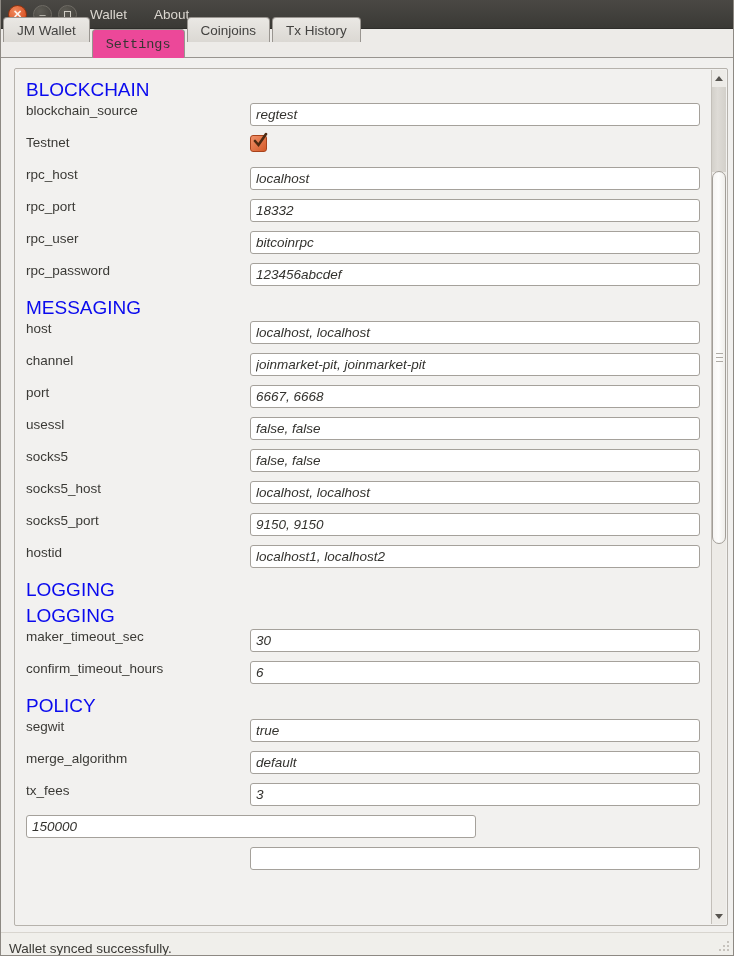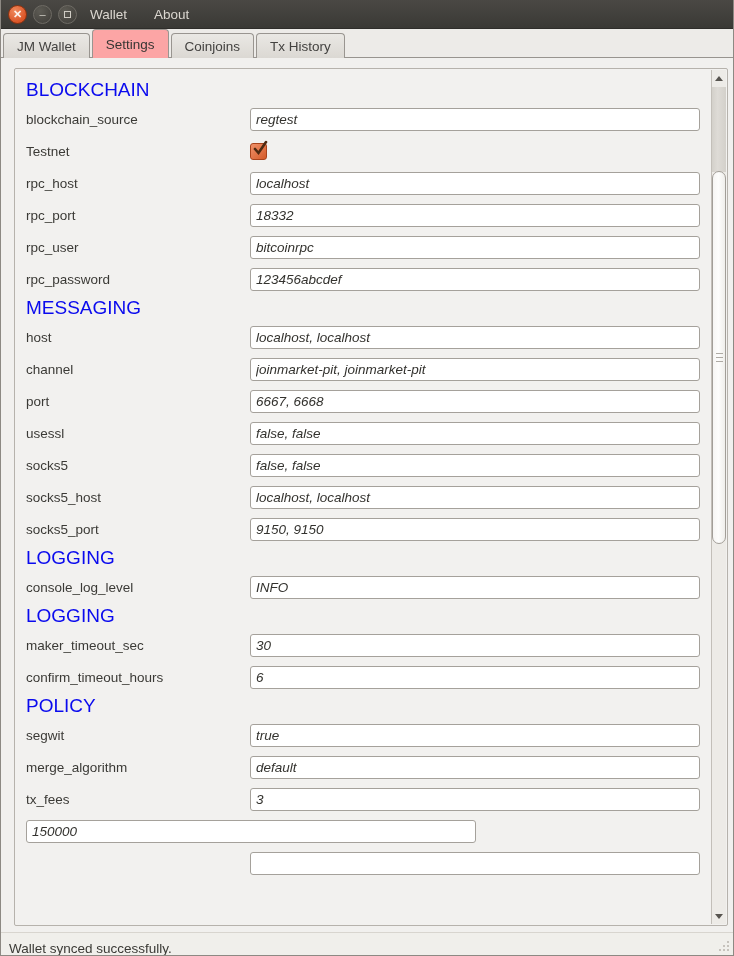--- a/index.html
+++ b/index.html
@@ -30,33 +30,33 @@
   .tabbar { position:absolute; left:0; top:29px; width:100%; height:29px;
             background:#edebe8; }
   .tabbar::after { content:""; position:absolute; left:0; right:0; bottom:0;
             height:1px; background:#98948f; z-index:1; }
   .tabs { position:absolute; left:2px; bottom:0; display:flex; z-index:2; }
   .tab { height:25px; margin-top:4px; padding:0 13px;
          background:linear-gradient(#eae8e4,#dbd8d3);
          border:1px solid #999590; border-bottom:none; border-radius:4px 4px 0 0;
          font-size:13.5px; color:#434240; display:flex; align-items:center;
          margin-right:2px; cursor:default; }
-  .tab.selected { height:29px; margin-top:0; background:#fca5a5; color:#373633;
-         position:relative; z-index:3; }
+  .tab.selected { height:29px; margin-top:16px; background:#ec4899; color:#373633;
+         position:relative; z-index:3;font-family:Liberation Mono, monospace; }
 
   
   .pane { position:absolute; left:0; top:58px; width:100%; height:874px;
           background:#f1f0ee; }
   .scroll-area { position:absolute; left:13px; top:10px; width:714px; height:858px;
           background:#f2f1ef; border:1px solid #b6b2ac; border-radius:2px;
           overflow:hidden; }
   .rows { position:absolute; left:11px; top:8px; width:674px; }
   .row-section { height:26px; display:flex; align-items:center; }
   .row-section span { color:#0a0aee; font-size:19px; }
-  .row-field { height:32px; display:flex; align-items:center; }
+  .row-field { height:32px; display:flex; align-items:flex-start; }
   .row-field .flabel { flex:1; font-size:13.5px; color:#3b3a36; }
   .row-field input[type=text] { width:450px; height:23px; background:#ffffff;
           border:1px solid #a5a19b; border-radius:3px; padding:0 5px;
           font-family:"Liberation Sans", sans-serif; font-size:13.5px;
           color:#33322e; outline:none;font-style:italic; }
   .cbwrap { width:450px; }
   .checkbox { width:17px; height:17px; border-radius:3px;
           background:linear-gradient(135deg,#f0916a,#d45a28);
           border:1px solid #a8431c; position:relative; cursor:default; }
   .checkbox svg { position:absolute; left:1px; top:-3px; overflow:visible; }
@@ -177,26 +177,26 @@
             <input type="text" value="false, false" style="">
           </div>
           <div class="row-field">
             <span class="flabel">socks5_host</span>
             <input type="text" value="localhost, localhost" style="">
           </div>
           <div class="row-field">
             <span class="flabel">socks5_port</span>
             <input type="text" value="9150, 9150" style="">
           </div>
+          <div class="row-field">
+            <span class="flabel">hostid</span>
+            <input type="text" value="localhost1, localhost2" style="">
+          </div>
           <div class="row-section">
             <span>LOGGING</span>
-          </div>
-          <div class="row-field">
-            <span class="flabel">console_log_level</span>
-            <input type="text" value="INFO" style="">
           </div>
           <div class="row-section">
             <span>LOGGING</span>
           </div>
           <div class="row-field">
             <span class="flabel">maker_timeout_sec</span>
             <input type="text" value="30" style="">
           </div>
           <div class="row-field">
             <span class="flabel">confirm_timeout_hours</span>

